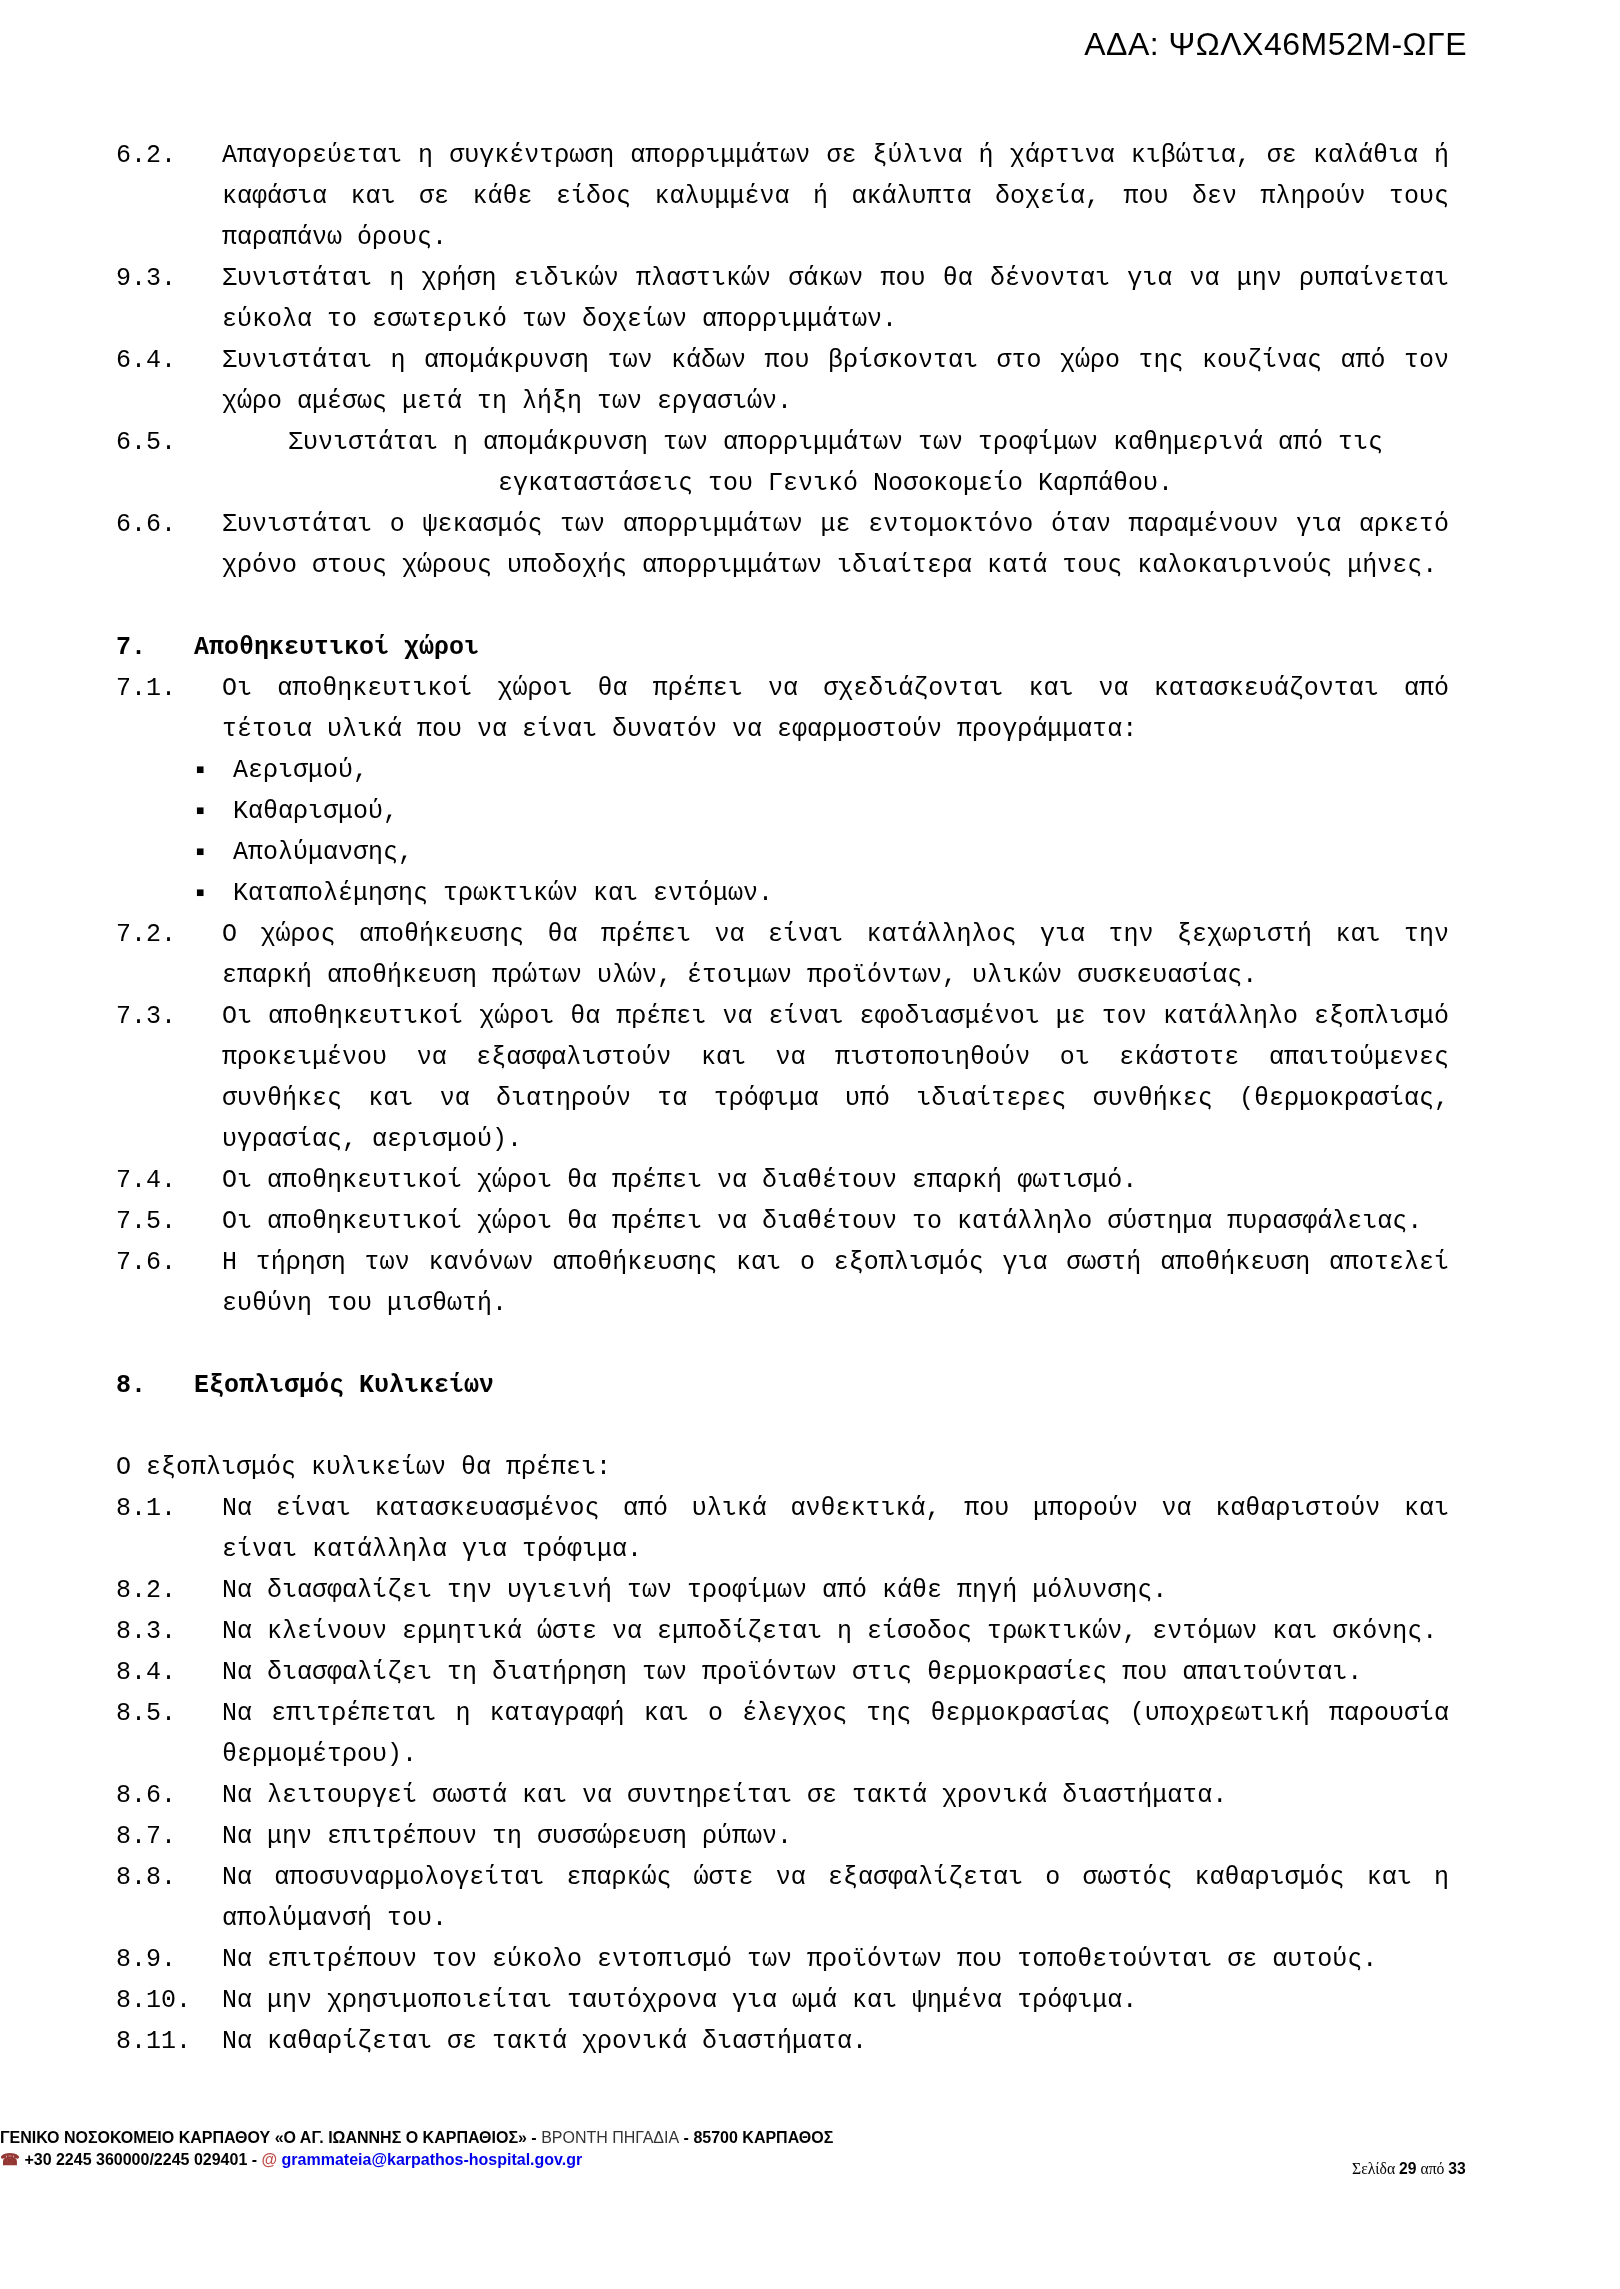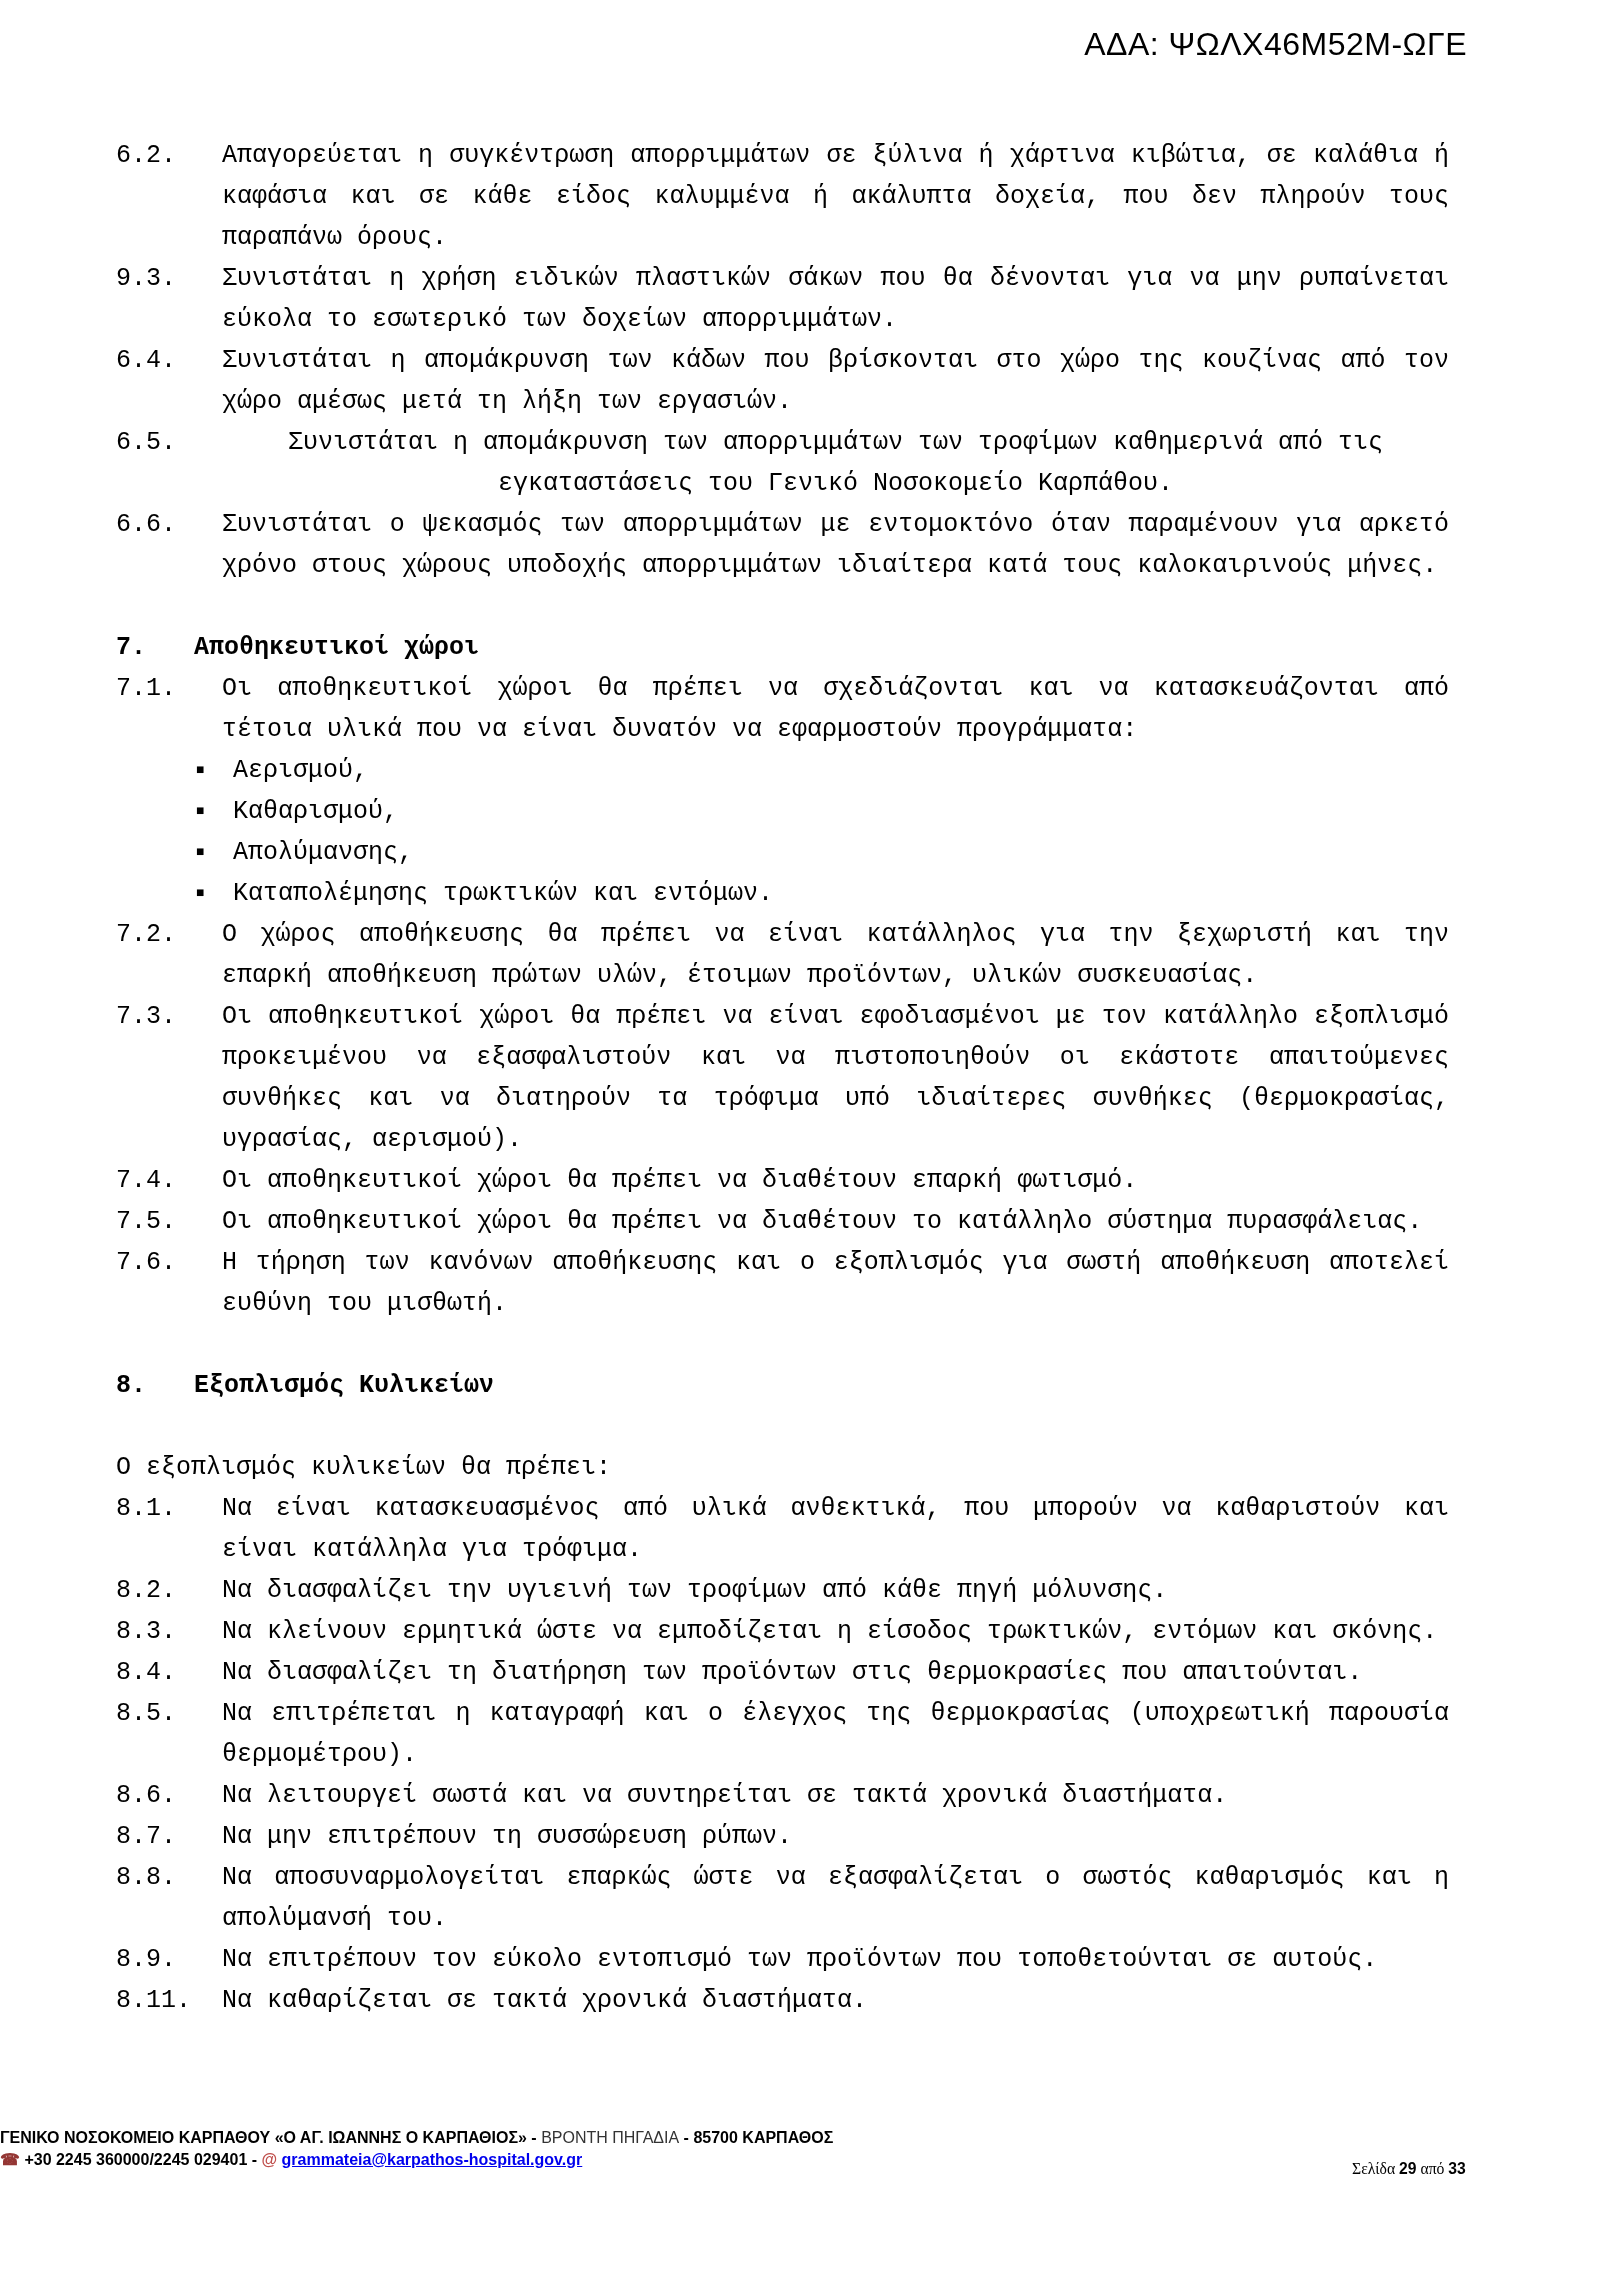--- a/index.html
+++ b/index.html
@@ -17,21 +17,21 @@
   .bullets { list-style: none; margin: 0; padding: 0 0 0 78px; }
   .bullets li { display: flex; }
   .bullet-mark { width: 37px; flex: 0 0 37px; font-size: 13.7px; line-height: 41px; padding-left: 2px; }
   .intro { }
   .footer { position: absolute; left: 0; right: 0; top: 2127px; text-align: left; font-size: 16px; line-height: 21.6px;
             font-family: "Liberation Sans", sans-serif; }
   .footer .bold { font-weight: bold; }
   .footer .light { color: #333; }
   .phone-icon { color: #943634; font-weight: bold; }
   .at-icon { color: #c0504d; font-weight: bold; }
-  .footer a { color: #0000ee; text-decoration: underline; font-weight: bold; }
+  .footer a { color: #0000ee; font-weight: bold; }
   .page-num { position: absolute; top: 2160px; left: 1352px; font-family: "Liberation Serif", serif; font-size: 15.7px; }
   .page-num b { font-family: "Liberation Sans", sans-serif; }
 </style>
 </head>
 <body>
 
 <div class="ada">ΑΔΑ: ΨΩΛΧ46Μ52Μ-ΩΓΕ</div>
 
 <div class="content">
 
@@ -143,20 +143,24 @@
   </div>
   <div class="item">
     <span class="num">8.8.</span>
     <span class="txt">Να αποσυναρμολογείται επαρκώς ώστε να εξασφαλίζεται ο σωστός καθαρισμός και η απολύμανσή του.</span>
   </div>
   <div class="item">
     <span class="num">8.9.</span>
     <span class="txt">Να επιτρέπουν τον εύκολο εντοπισμό των προϊόντων που τοποθετούνται σε αυτούς.</span>
   </div>
   <div class="item">
+    <span class="num">8.10.</span>
+    <span class="txt">Να μην χρησιμοποιείται ταυτόχρονα για ωμά και ψημένα τρόφιμα.</span>
+  </div>
+  <div class="item">
     <span class="num">8.11.</span>
     <span class="txt">Να καθαρίζεται σε τακτά χρονικά διαστήματα.</span>
   </div>
 </div>
 
 <div class="footer">
   <div>
     <span class="bold">ΓΕΝΙΚΟ ΝΟΣΟΚΟΜΕΙΟ ΚΑΡΠΑΘΟΥ «Ο ΑΓ. ΙΩΑΝΝΗΣ Ο ΚΑΡΠΑΘΙΟΣ»</span><span class="bold"> - </span><span class="light">ΒΡΟΝΤΗ ΠΗΓΑΔΙΑ</span><span class="bold"> - </span><span class="bold">85700 ΚΑΡΠΑΘΟΣ</span>
   </div>
   <div>

